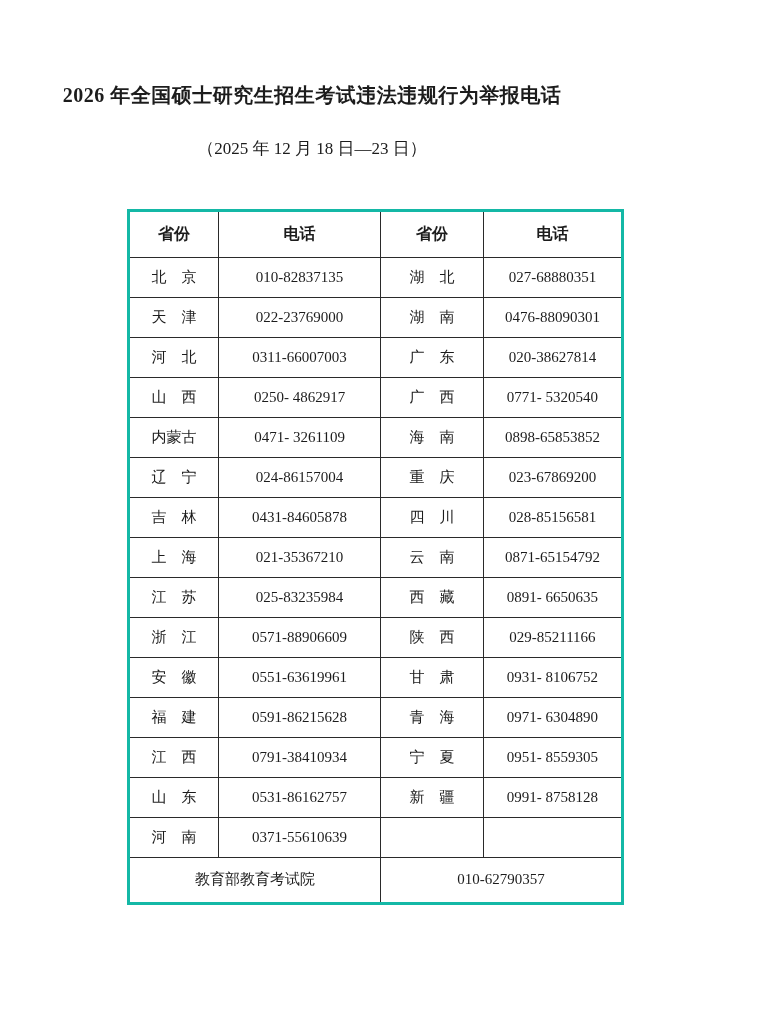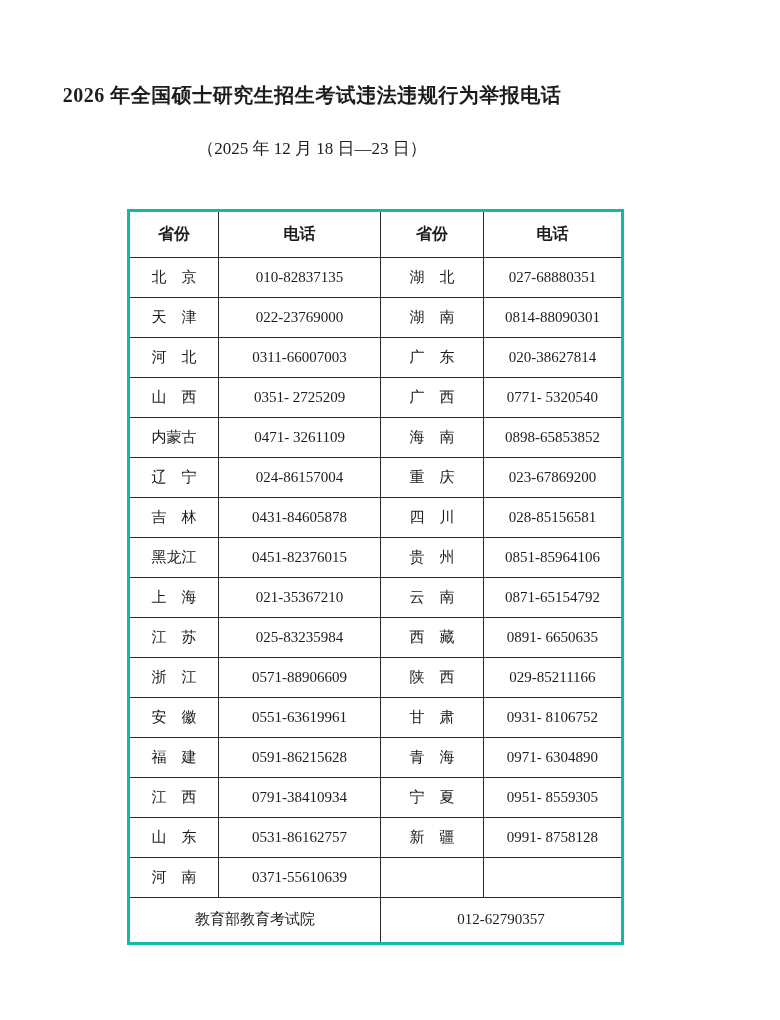--- a/index.html
+++ b/index.html
@@ -96,57 +96,51 @@
         <tr>
           <td>北　京</td>
           <td>010-82837135</td>
           <td>湖　北</td>
           <td>027-68880351</td>
         </tr>
         <tr>
           <td>天　津</td>
           <td>022-23769000</td>
           <td>湖　南</td>
-          <td>0814-88090301</td>
+          <td>0476-88090301</td>
         </tr>
         <tr>
           <td>河　北</td>
           <td>0311-66007003</td>
           <td>广　东</td>
           <td>020-38627814</td>
         </tr>
         <tr>
           <td>山　西</td>
-          <td>0351- 2725209</td>
+          <td>0250- 4862917</td>
           <td>广　西</td>
           <td>0771- 5320540</td>
         </tr>
         <tr>
           <td>内蒙古</td>
           <td>0471- 3261109</td>
           <td>海　南</td>
           <td>0898-65853852</td>
         </tr>
         <tr>
           <td>辽　宁</td>
           <td>024-86157004</td>
           <td>重　庆</td>
           <td>023-67869200</td>
         </tr>
         <tr>
           <td>吉　林</td>
           <td>0431-84605878</td>
           <td>四　川</td>
           <td>028-85156581</td>
-        </tr>
-        <tr>
-          <td>黑龙江</td>
-          <td>0451-82376015</td>
-          <td>贵　州</td>
-          <td>0851-85964106</td>
         </tr>
         <tr>
           <td>上　海</td>
           <td>021-35367210</td>
           <td>云　南</td>
           <td>0871-65154792</td>
         </tr>
         <tr>
           <td>江　苏</td>
           <td>025-83235984</td>
@@ -186,18 +180,18 @@
         <tr>
           <td>河　南</td>
           <td>0371-55610639</td>
           <td></td>
           <td></td>
         </tr>
       </tbody>
     <tfoot>
       <tr>
         <td colspan="2">教育部教育考试院</td>
-        <td colspan="2">012-62790357</td>
+        <td colspan="2">010-62790357</td>
       </tr>
     </tfoot>
   </table>
 
 </div>
 
 </body></html>

